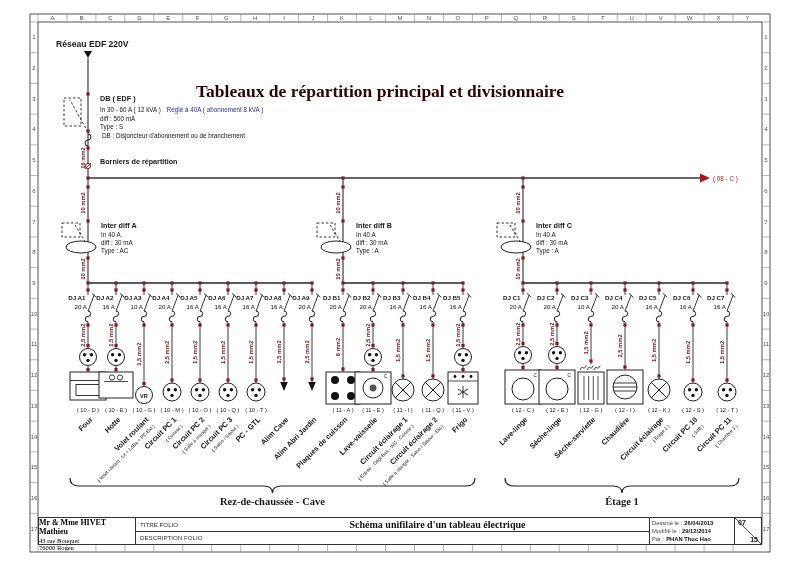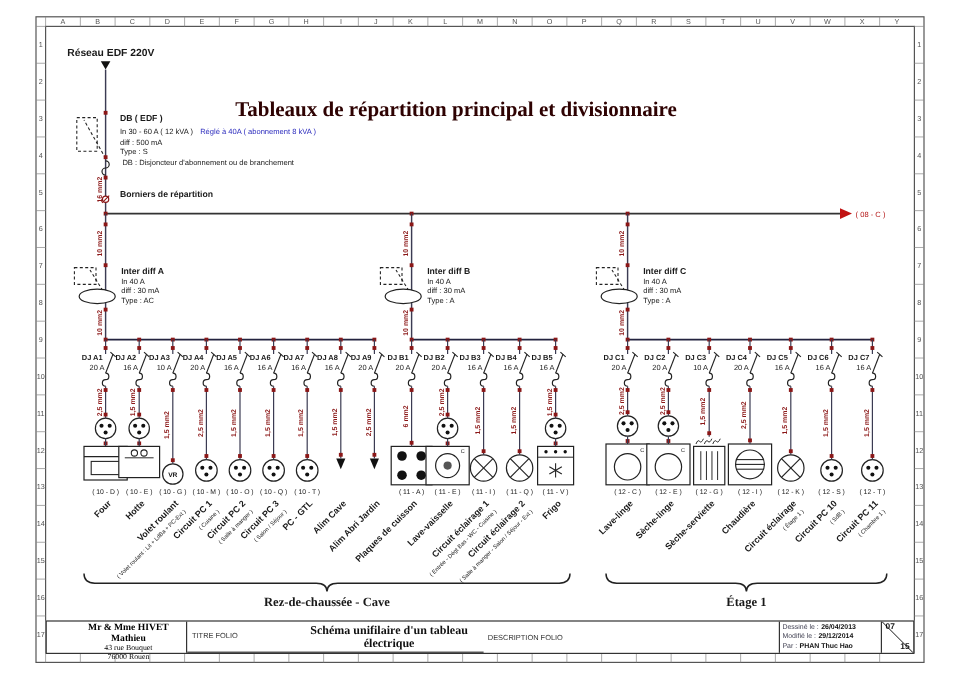--- a/index.html
+++ b/index.html
@@ -17,25 +17,25 @@
   .bl{fill:#2b2bbd;}
   .rd{fill:#b31414;font-size:6.3px;}
   .br{font-family:"Liberation Serif",serif;font-size:10.5px;font-weight:bold;}
   .dj{font-size:6.2px;font-weight:bold;}
   .am{font-size:6.2px;}
   .vr{font-size:5.6px;font-weight:bold;}
   .cmark{font-size:4.6px;}
   
   .tb{position:absolute;left:38px;top:517px;width:722px;height:26px;border:1px solid #333;
       display:flex;font-family:"Liberation Sans",sans-serif;background:#fff;}
-  .tb-client{width:96px;border-right:1px solid #333;text-align:center;
-      font-family:"Liberation Serif",serif;line-height:1.1;padding-top:1px;padding-left:20px;}
+  .tb-client{width:96px;border-right:1px solid #333;
+      font-family:"Liberation Serif",serif;line-height:1.1;padding-top:1px;}
   .tb-client .nm1{font-size:8px;font-weight:bold;}
   .tb-client .ad{font-size:6.5px;}
-  .tb-mid{flex:1;display:flex;}
+  .tb-mid{flex:1;display:flex;flex-direction:column;}
   .tb-row{flex:1;display:flex;align-items:center;}
   .tb-row.first{border-bottom:1px solid #333;}
   .tb-lbl{font-size:6.2px;color:#333;padding-left:4px;width:86px;}
   .tb-val{flex:1;text-align:center;font-family:"Liberation Serif",serif;font-size:10px;font-weight:bold;color:#111;}
   .tb-dates{width:80px;border-left:1px solid #333;display:flex;flex-direction:column;
       justify-content:space-around;padding:1px 2px;font-size:5.8px;color:#445;}
   .tb-dates .row{display:flex;gap:2px;white-space:nowrap;}
   .tb-dates .dv{color:#111;font-weight:bold;}
   .tb-page{width:26px;border-left:1px solid #333;position:relative;font-size:7px;font-weight:bold;color:#111;
       background:linear-gradient(to top right,transparent 48.5%,#555 49.5%,#555 50.5%,transparent 51.5%);}

